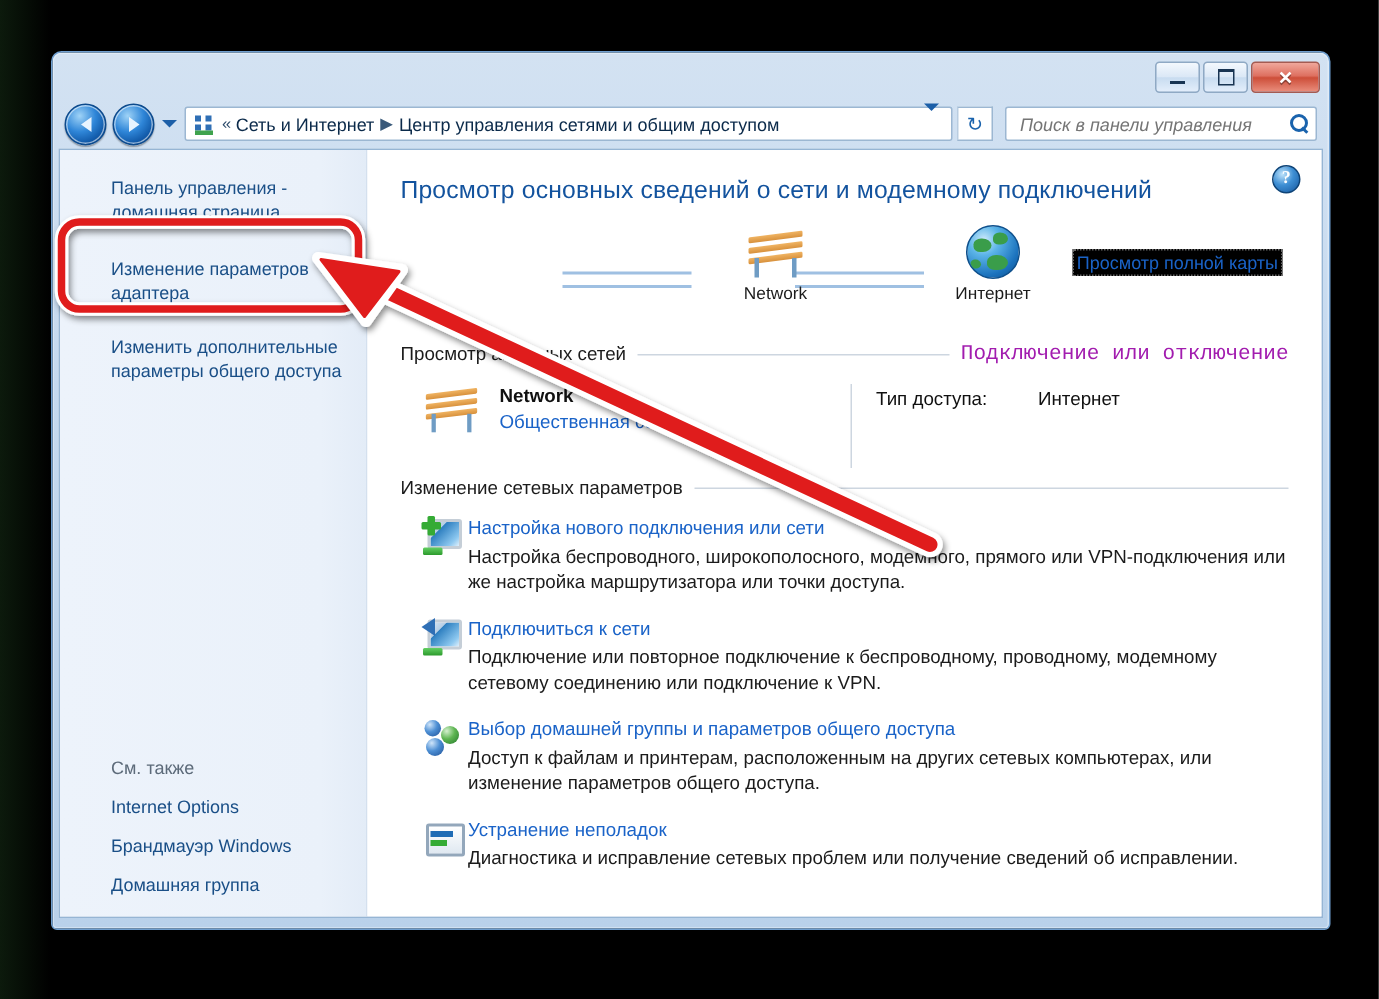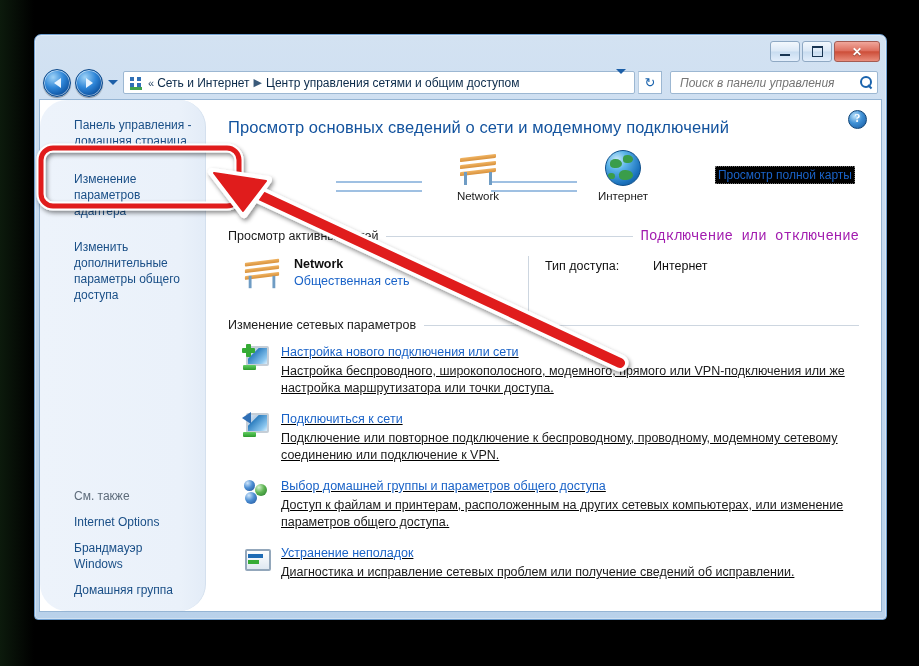--- a/index.html
+++ b/index.html
@@ -128,26 +128,25 @@
   .client {
     position: absolute; left: 4px; top: 64px;
     width: 843px; height: 513px;
     background: #ffffff;
     border: 1px solid #96b5d4;
     box-sizing: border-box;
     display: flex;
     overflow: hidden;
   }
   .sidebar {
-    width: 166px; flex: 0 0 auto; box-sizing: border-box;
+    width: 205px; flex: 0 0 auto; box-sizing: border-box;
     background: linear-gradient(to right,#edf3fb 0%, #eaf1fa 85%, #e3ecf7 100%);
     border-right: 1px solid #d4e0ee;
     position: relative;
     padding: 14px 0 0 0;
-    border-radius: 27px;
   }
   .side-link {
     display: block; padding: 3px 12px 3px 34px;
     font-size: 12px; color: #1a4f87; line-height: 16px;
     cursor: pointer; text-decoration: none;
   }
   .side-link.mt { margin-top: 14px; }
   .seealso {
     position: absolute; left: 0; bottom: 8px; width: 100%;
   }
@@ -250,21 +249,21 @@
   .an-val.link { color: #1a63c8; cursor: pointer; }
   .plug {
     width: 9px; height: 14px; position: relative; flex: 0 0 auto;
   }
   .plug .body { position:absolute; left:1px; top:3px; width:7px; height:9px; background:#8fa9c0; border:1px solid #5d7b96; border-radius:1px 1px 3px 3px;}
   .plug .p1 { position:absolute; left:2px; top:0; width:2px; height:3px; background:#6b88a3;}
   .plug .p2 { position:absolute; left:6px; top:0; width:2px; height:3px; background:#6b88a3;}
 
   
   .tasks { margin-top: 12px; }
-  .task { display: flex; gap: 11px; margin-bottom: 14px; padding-left: 14px; text-decoration: underline; }
+  .task { display: flex; gap: 3px; margin-bottom: 14px; padding-left: 14px; }
   .task .tico { width: 28px; flex: 0 0 auto; height: 28px; position: relative; }
   .task .tbody { flex: 1 1 auto; }
   .task .tlink { font-size: 12.5px; color: #1a63c8; cursor: pointer; line-height: 16px; }
   .task .tdesc { font-size: 12.5px; color: #1b1b1b; line-height: 17px; margin-top: 3px; max-width: 570px; }
 
   
   .ic-mon-sm {
     position: absolute; right: 1px; top: 2px; width: 19px; height: 16px;
     background: linear-gradient(135deg,#dce9f5 0%, #b6cee5 30%, #2e7fc0 32%, #8dc8f0 80%, #dff0fc 100%);
     border: 2px solid #c5ced7; border-radius: 2px;

